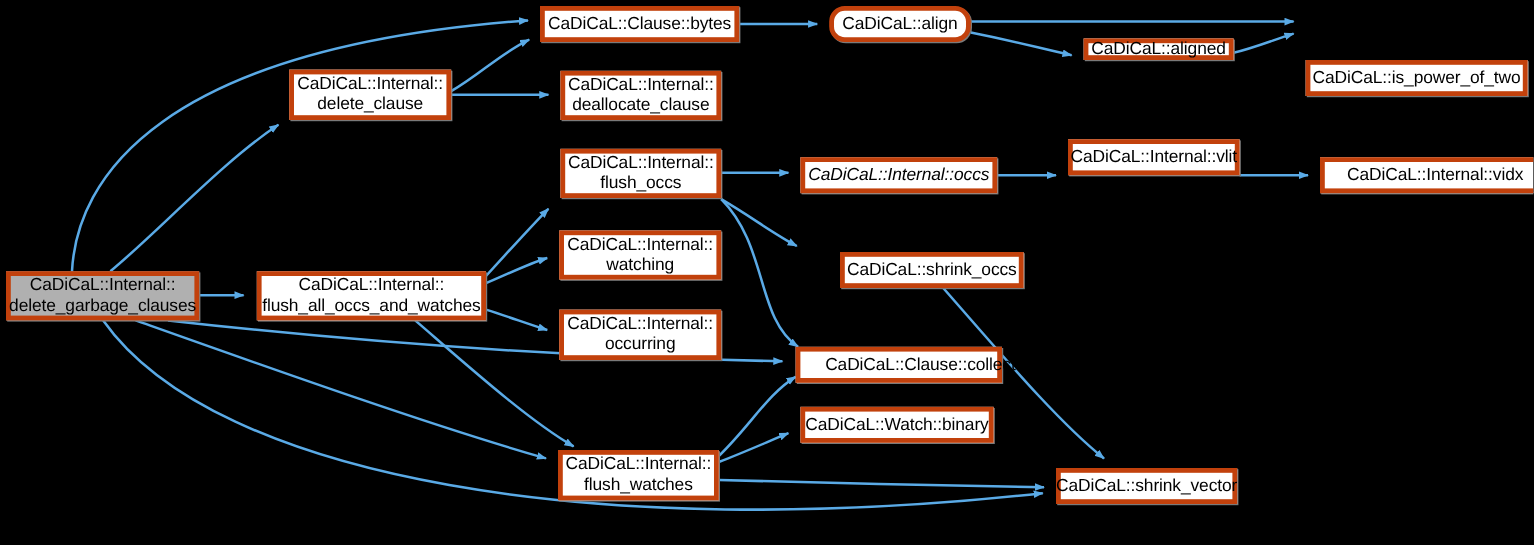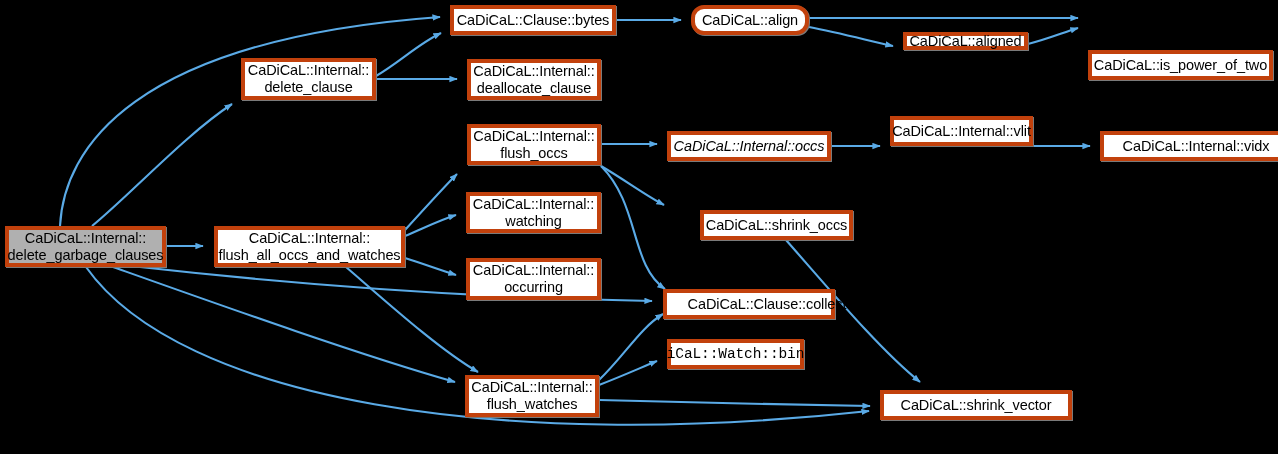--- a/index.html
+++ b/index.html
@@ -101,24 +101,24 @@
       </div>
       <div class="node" style="left: 1100px; top: 131px; width: 192px; height: 30px;">
         <span class="lbl">CaDiCaL::Internal::vidx</span>
       </div>
       <div class="node" style="left: 672px; top: 210px; width: 153px; height: 30px; margin-left: 28px;">
         <span class="lbl">CaDiCaL::shrink_occs</span>
       </div>
       <div class="node" style="left: 663px; top: 289px; width: 172px; height: 30px; padding-left: 36px;">
         <span class="lbl">CaDiCaL::Clause::collect</span>
       </div>
-      <div class="node" style="left: 667px; top: 339px; width: 137px; height: 30px; font-family: Liberation Mono, monospace;">
+      <div class="node" style="left: 667px; top: 339px; width: 161px; height: 30px;">
         <span class="lbl">CaDiCaL::Watch::binary</span>
       </div>
       <div class="node" style="left: 465px; top: 375px; width: 134px; height: 42px;">
         <span class="lbl">CaDiCaL::Internal::
 flush_watches</span>
       </div>
-      <div class="node" style="left: 880px; top: 390px; width: 192px; height: 30px; text-align: center;">
+      <div class="node" style="left: 880px; top: 390px; width: 151px; height: 30px; text-align: center;">
         <span class="lbl">CaDiCaL::shrink_vector</span>
       </div>
     </div>
 </div>
 
 </body></html>

